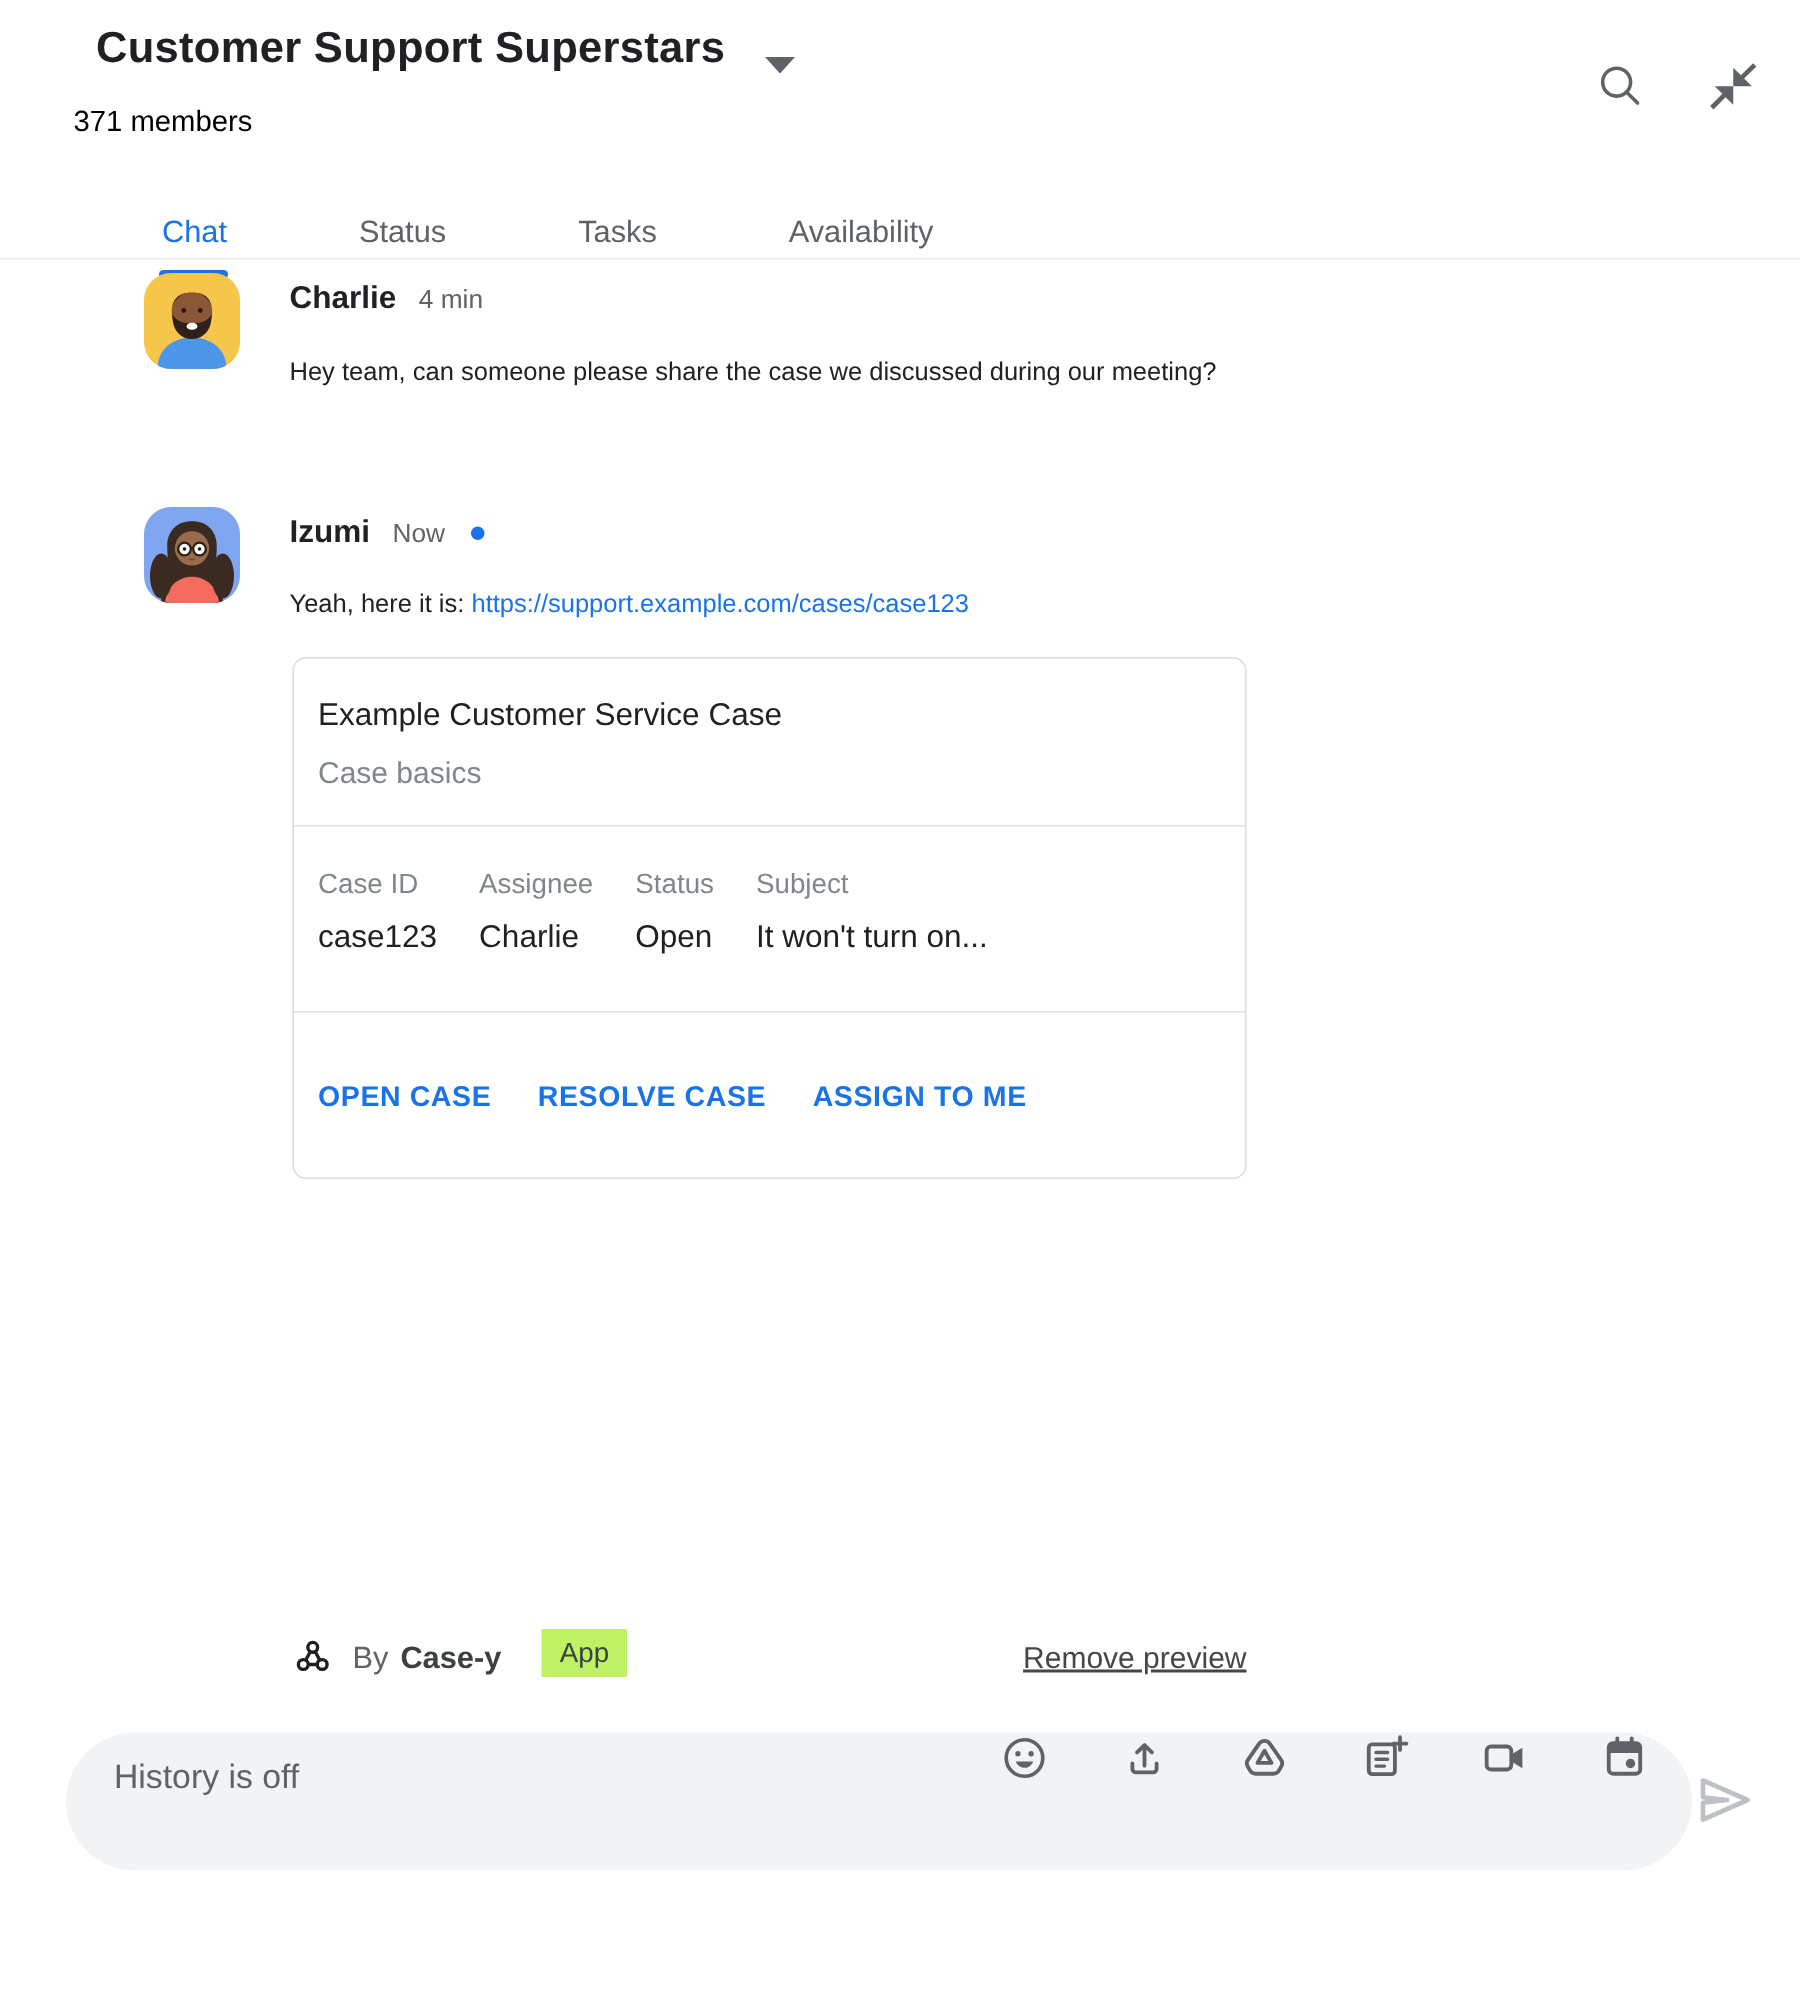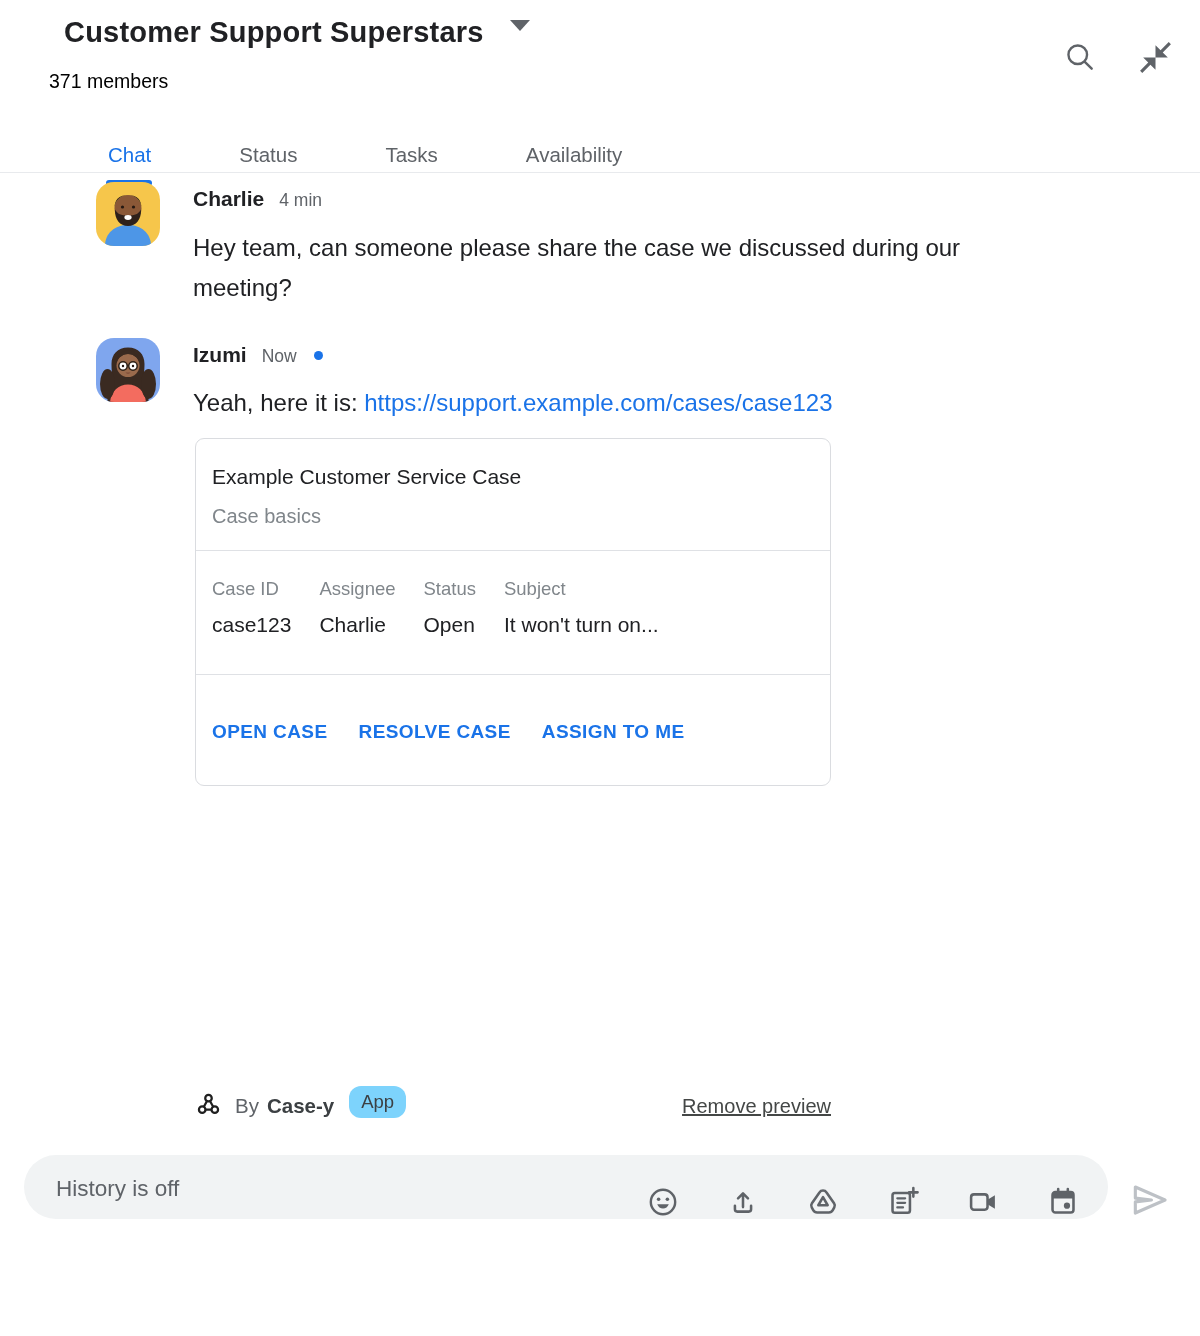--- a/index.html
+++ b/index.html
@@ -1,21 +1,21 @@
 <!DOCTYPE html>
 <html><head>
 <meta charset="utf-8">
 <style>
   *{box-sizing:border-box;margin:0;padding:0}
   html,body{background:#fff}
   body{width:1200px;height:1336px;position:relative;overflow:hidden;
        font-family:"Liberation Sans",sans-serif;color:#202124}
 
   
-  .title-row{position:absolute;left:64px;top:16px;display:flex;align-items:flex-start;gap:26px;cursor:pointer}
+  .title-row{position:absolute;left:64px;top:16px;display:flex;align-items:flex-end;gap:26px;cursor:pointer}
   .room-title{font-size:29px;font-weight:600;color:#202124;letter-spacing:.2px}
   .caret-down{width:0;height:0;border-left:10px solid transparent;border-right:10px solid transparent;
               border-top:11px solid #5f6368;margin-top:4px}
   .members{position:absolute;left:49px;top:70px;font-size:19.5px;color:#000000}
   .hdr-icon{position:absolute;color:#5f6368;cursor:pointer}
   .hdr-icon svg{width:100%;height:100%}
   #search-btn{left:1062px;top:39px;width:36px;height:36px}
   #collapse-btn{left:1137px;top:39px;width:37px;height:37px}
 
   .tabs{position:absolute;left:108px;top:143px;display:flex;gap:88px}
@@ -27,21 +27,21 @@
   
   .avatar{position:absolute;width:64px;height:64px;cursor:pointer}
   #avatar-1{left:96px;top:182px}
   #avatar-2{left:96px;top:338px}
   .msg-head{position:absolute;left:193px;display:flex;align-items:baseline;gap:15px}
   #msg1-head{top:184px}
   #msg2-head{top:340px}
   .msg-author{font-size:21px;font-weight:600;color:#202124;line-height:30px}
   .msg-time{font-size:17.5px;color:#5f6368}
   .unread-dot{width:9px;height:9px;border-radius:50%;background:#1a73e8;align-self:center;margin-left:2px}
-  .msg-text{position:absolute;left:193px;font-size:24px;color:#202124}
+  .msg-text{position:absolute;left:193px;font-size:17px;color:#202124}
   #msg1-text{top:228px;width:780px;line-height:40px}
   #msg2-text{top:386px;line-height:34px}
   .msg-link{color:#1a73e8;text-decoration:none;cursor:pointer}
 
   
   .case-card{position:absolute;left:195px;top:438px;width:636px;background:#fff;
              border:1px solid #dadce0;border-radius:9px}
   .card-header{padding:24px 16px 22px}
   .card-title{font-size:21px;line-height:28px;color:#202124}
   .card-subtitle{font-size:20px;line-height:24px;color:#80868b;margin-top:13px}
@@ -52,28 +52,28 @@
   .card-actions{padding:44px 16px 40px;display:flex;gap:31px}
   .card-action-btn{background:none;border:none;font-family:inherit;cursor:pointer;
                    font-size:19px;font-weight:700;letter-spacing:.4px;color:#1a73e8;line-height:26px}
 
   
   .card-footer{position:absolute;left:195px;top:1086px;width:636px;display:flex;align-items:flex-end}
   .webhook-icon{width:27px;height:27px}
   .webhook-icon svg{width:100%;height:100%}
   .by-label{font-size:20.5px;color:#5f6368;margin-left:13px}
   .app-name{font-size:20.5px;font-weight:600;color:#3c4043;margin-left:8px}
-  .app-badge{margin-left:15px;background:#7dd3fc;color:#3c4043;font-size:18.5px;
-             border-radius:12px;padding:4px 12px;line-height:24px}
+  .app-badge{margin-left:27px;background:#bef264;color:#3c4043;font-size:18.5px;
+             border-radius:1px;padding:4px 12px;line-height:24px}
   .footer-spacer{flex:1}
   .remove-preview{font-size:20px;color:#444746;text-decoration:underline;cursor:pointer}
 
   
-  .compose-bar{position:absolute;left:24px;top:1155px;width:1084px;height:64px;
-               background:#f1f3f4;border-radius:46px;display:flex;align-items:flex-end}
+  .compose-bar{position:absolute;left:44px;top:1155px;width:1084px;height:92px;
+               background:#f1f3f4;border-radius:46px;display:flex;align-items:flex-start}
   .compose-input{flex:1;margin-left:32px;background:transparent;border:none;outline:none;
                  font-family:inherit;font-size:22.5px;color:#202124;height:60px}
   .compose-input::placeholder{color:#5f6368;opacity:1}
   .compose-icons{display:flex;align-items:center;gap:46px;margin-right:28px}
   .c-icon{width:34px;height:34px;color:#5f6368;cursor:pointer}
   .c-icon svg{width:100%;height:100%}
   .send-btn{position:absolute;left:1128px;top:1178px;width:44px;height:44px;color:#bdc1c6;cursor:pointer}
   .send-btn svg{width:100%;height:100%}
 </style>
 </head>

